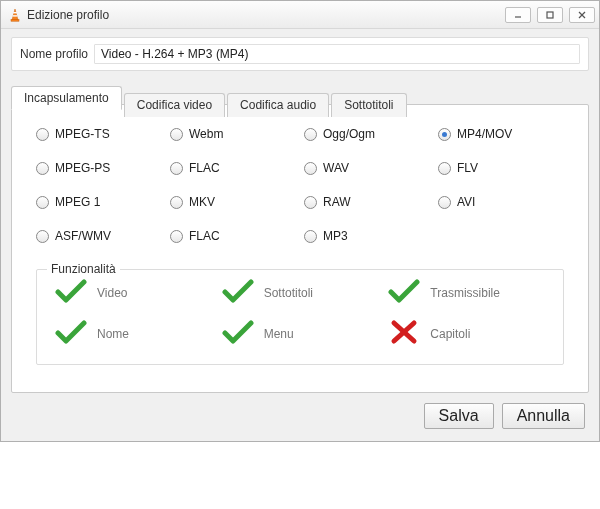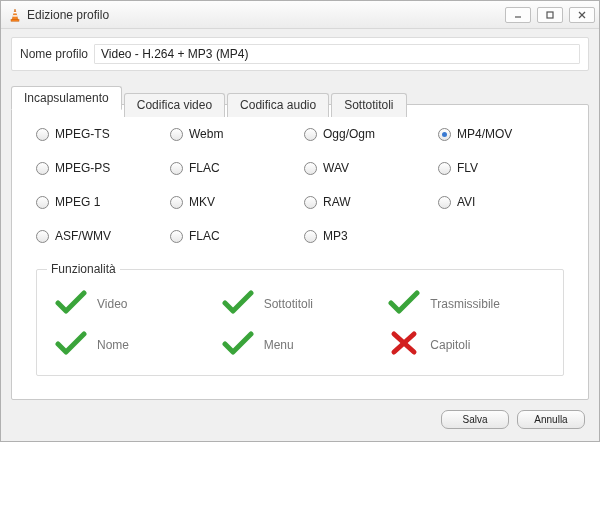--- a/index.html
+++ b/index.html
@@ -135,21 +135,21 @@
   }
   .radio .dot {
     width: 5px; height: 5px; border-radius: 50%;
     background: #3a7ad1;
     display: none;
   }
   .radio.checked .dot { display: block; }
   .features {
     border: 1px solid #dcdcdc;
     border-radius: 2px;
-    padding: 19px 18px 16px 18px;
+    padding: 8px 18px 16px 18px;
     position: relative;
   }
   .features-label {
     position: absolute;
     top: -8px; left: 10px;
     background: #fff;
     padding: 0 4px;
     color: #333;
     font-size: 12px;
   }
@@ -169,24 +169,24 @@
   .buttons-row {
     display: flex;
     justify-content: flex-end;
     gap: 8px;
     padding: 10px 4px 4px 4px;
   }
   .btn {
     min-width: 68px;
     padding: 3px 14px;
     border: 1px solid #aaa;
-    border-radius: 7px;
+    border-radius: 2px;
     background: linear-gradient(#fdfdfd,#e8e8e8);
     font-family: inherit;
-    font-size: 10px;
+    font-size: 16px;
     color: #222;
     cursor: pointer;
     text-align: center;
   }
 </style>
 </head>
 <body>
 
 <div class="window">
   <div class="titlebar">

